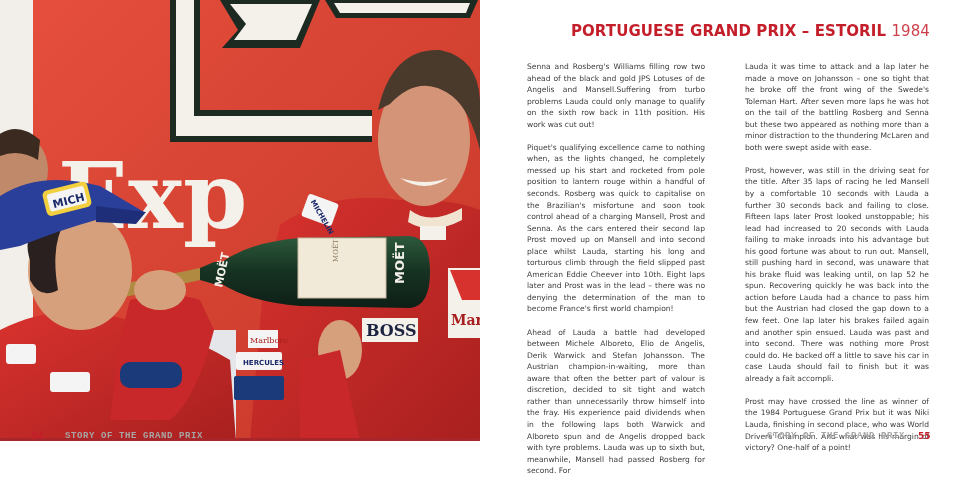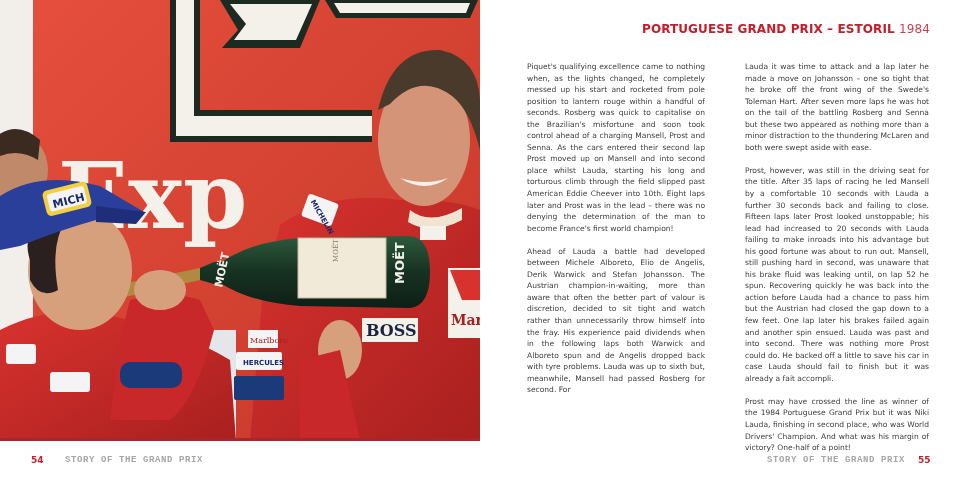--- a/index.html
+++ b/index.html
@@ -13,36 +13,36 @@
     
     .photo {
       position: absolute; left: 0; top: 0; width: 480px; height: 441px;
       overflow: hidden; background: #d8402f;
     }
     .photo svg { display: block; }
 
     
     .header-title {
       position: absolute; top: 22px; right: 30px;
-      font-size: 12px; font-weight: bold; color: #c41e2a;
+      font-size: 15px; font-weight: bold; color: #c41e2a;
       letter-spacing: 0.1px; white-space: nowrap; text-align: center;
     }
     .header-title .year { font-weight: normal; color: #c41e2a; opacity: .85; }
 
     .col {
       position: absolute; top: 61px;
       font-size: 7.55px; line-height: 11.55px; color: #3a3a3a;
       text-align: justify; hyphens: none;
     }
     .col p { margin: 0 0 11.55px 0; }
     .col-left { left: 527px; width: 178px; }
     .col-right { left: 745px; width: 184px; }
 
     
-    .footer { position: absolute; top: 455px; font-size: 9px; font-weight: bold; white-space: nowrap; }
+    .footer { position: absolute; top: 431px; font-size: 9px; font-weight: bold; white-space: nowrap; }
     .folio { color: #c41e2a; }
     .running { color: #a6a6a6; letter-spacing: 0.6px; font-family: Liberation Mono, monospace; }
     .f-left-num { left: 31px; }
     .f-left-run { left: 65px; }
     .f-right-run { left: 767px; }
     .f-right-num { left: 918px; }
   </style>
 </head>
 <body>
 
@@ -136,20 +136,21 @@
       <rect x="0" y="438" width="480" height="3" fill="#a8262a"></rect>
     </svg>
   </div>
 
   <div class="header-title">
     <span>PORTUGUESE  GRAND PRIX – ESTORIL</span>
     <span class="year">1984</span>
   </div>
 
   <div class="col col-left">
+    <p>Senna and Rosberg's Williams filling row two ahead of the black and gold JPS Lotuses of de Angelis and Mansell.Suffering from turbo problems Lauda could only manage to qualify on the sixth row back in 11th position. His work was cut out!</p>
     <p>Piquet's qualifying excellence came to nothing when, as the lights changed, he completely messed up his start and rocketed from pole position to lantern rouge within a handful of seconds. Rosberg was quick to capitalise on the Brazilian's misfortune and soon took control ahead of a charging Mansell, Prost and Senna. As the cars entered their second lap Prost moved up on Mansell and into second place whilst Lauda, starting his long and torturous climb through the field slipped past American Eddie Cheever into 10th. Eight laps later and Prost was in the lead – there was no denying the determination of the man to become France's first world champion!</p>
     <p>Ahead of Lauda a battle had developed between Michele Alboreto, Elio de Angelis, Derik Warwick and Stefan Johansson. The Austrian champion-in-waiting, more than aware that often the better part of valour is discretion, decided to sit tight and watch rather than unnecessarily throw himself into the fray. His experience paid dividends when in the following laps both Warwick and Alboreto spun and de Angelis dropped back with tyre problems. Lauda was up to sixth but, meanwhile, Mansell had passed Rosberg for second. For</p>
   </div>
 
   <div class="col col-right">
     <p>Lauda it was time to attack and a lap later he made a move on Johansson – one so tight that he broke off the front wing of the Swede's Toleman Hart. After seven more laps he was hot on the tail of the battling Rosberg and Senna but these two appeared as nothing more than a minor distraction to the thundering McLaren and both were swept aside with ease.</p>
     <p>Prost, however, was still in the driving seat for the title. After 35 laps of racing he led Mansell by a comfortable 10 seconds with Lauda a further 30 seconds back and failing to close. Fifteen laps later Prost looked unstoppable; his lead had increased to 20 seconds with Lauda failing to make inroads into his advantage but his good fortune was about to run out. Mansell, still pushing hard in second, was unaware that his brake fluid was leaking until, on lap 52 he spun. Recovering quickly he was back into the action before Lauda had a chance to pass him but the Austrian had closed the gap down to a few feet. One lap later his brakes failed again and another spin ensued. Lauda was past and into second. There was nothing more Prost could do. He backed off a little to save his car in case Lauda should fail to finish but it was already a fait accompli.</p>
     <p>Prost may have crossed the line as winner of the 1984 Portuguese Grand Prix but it was Niki Lauda, finishing in second place, who was World Drivers' Champion. And what was his margin of victory? One-half of a point!</p>
   </div>
 

